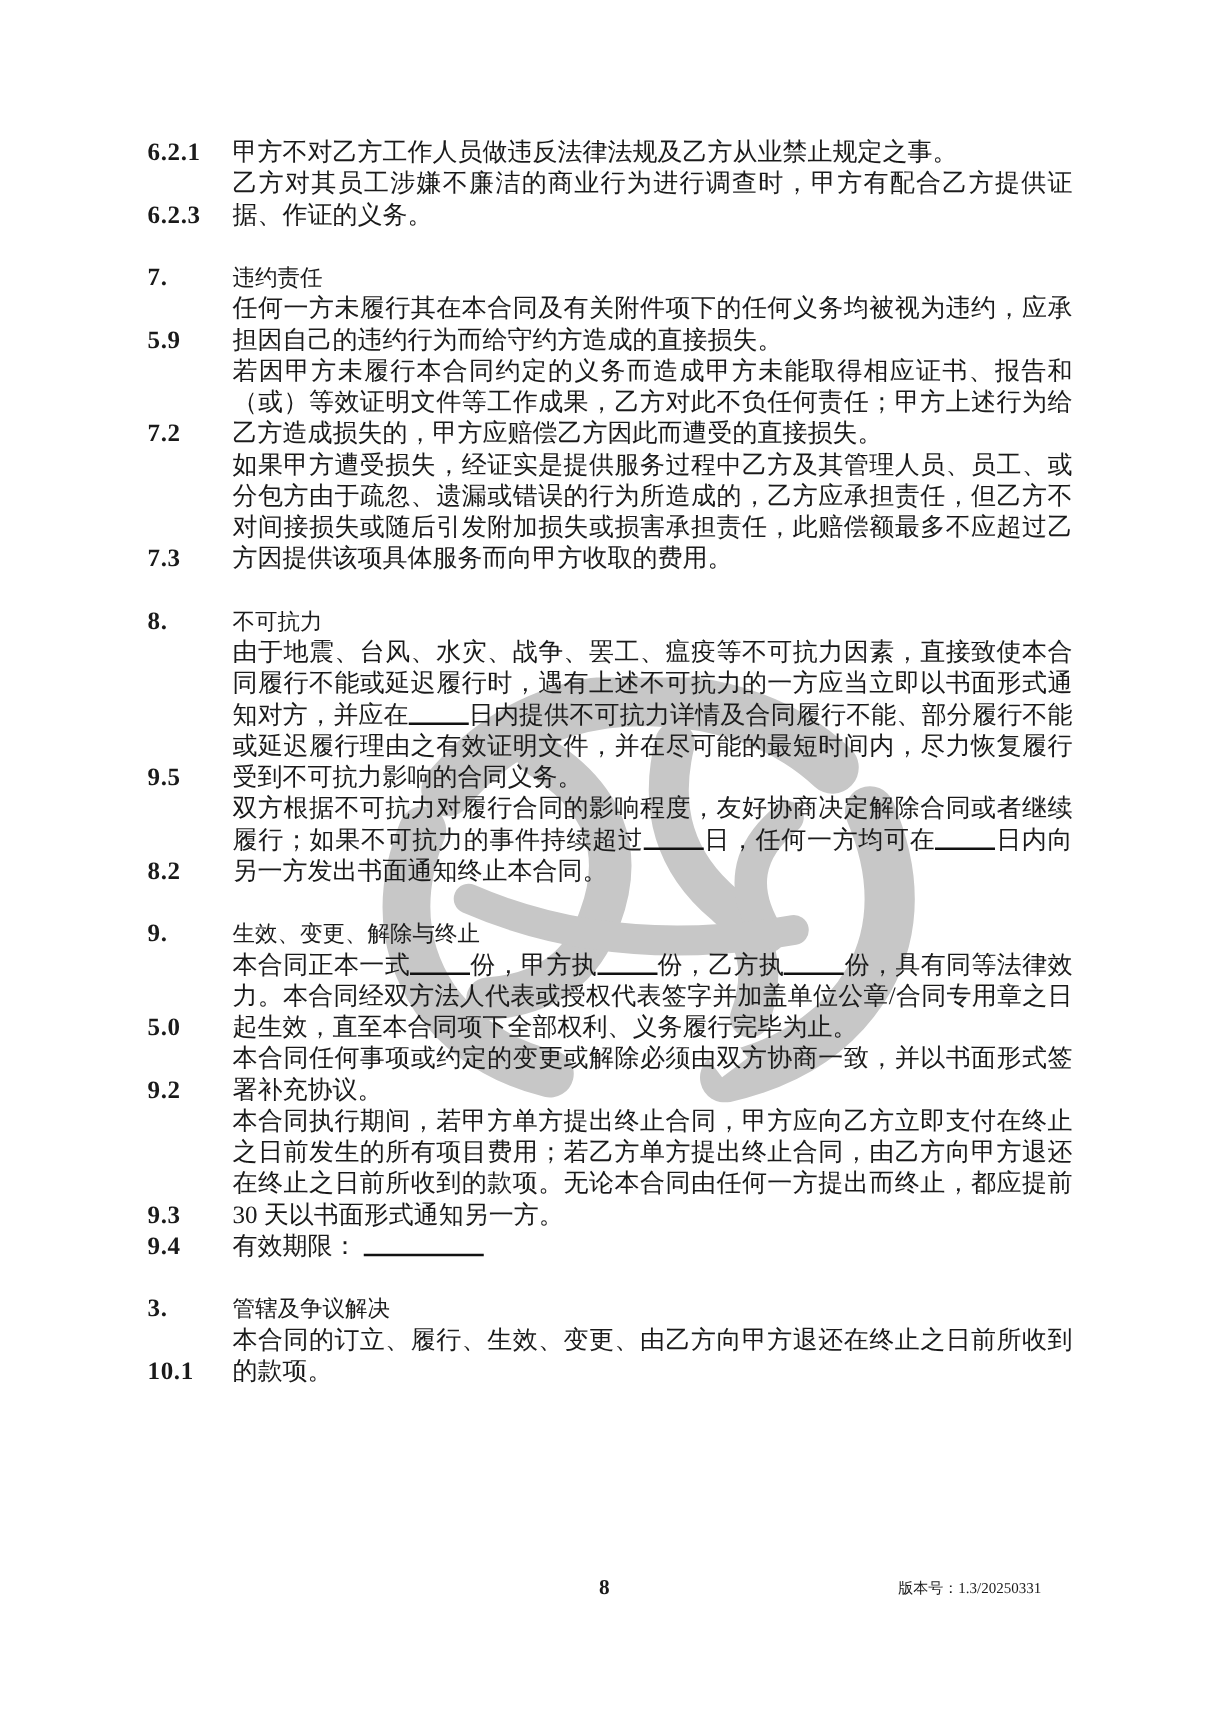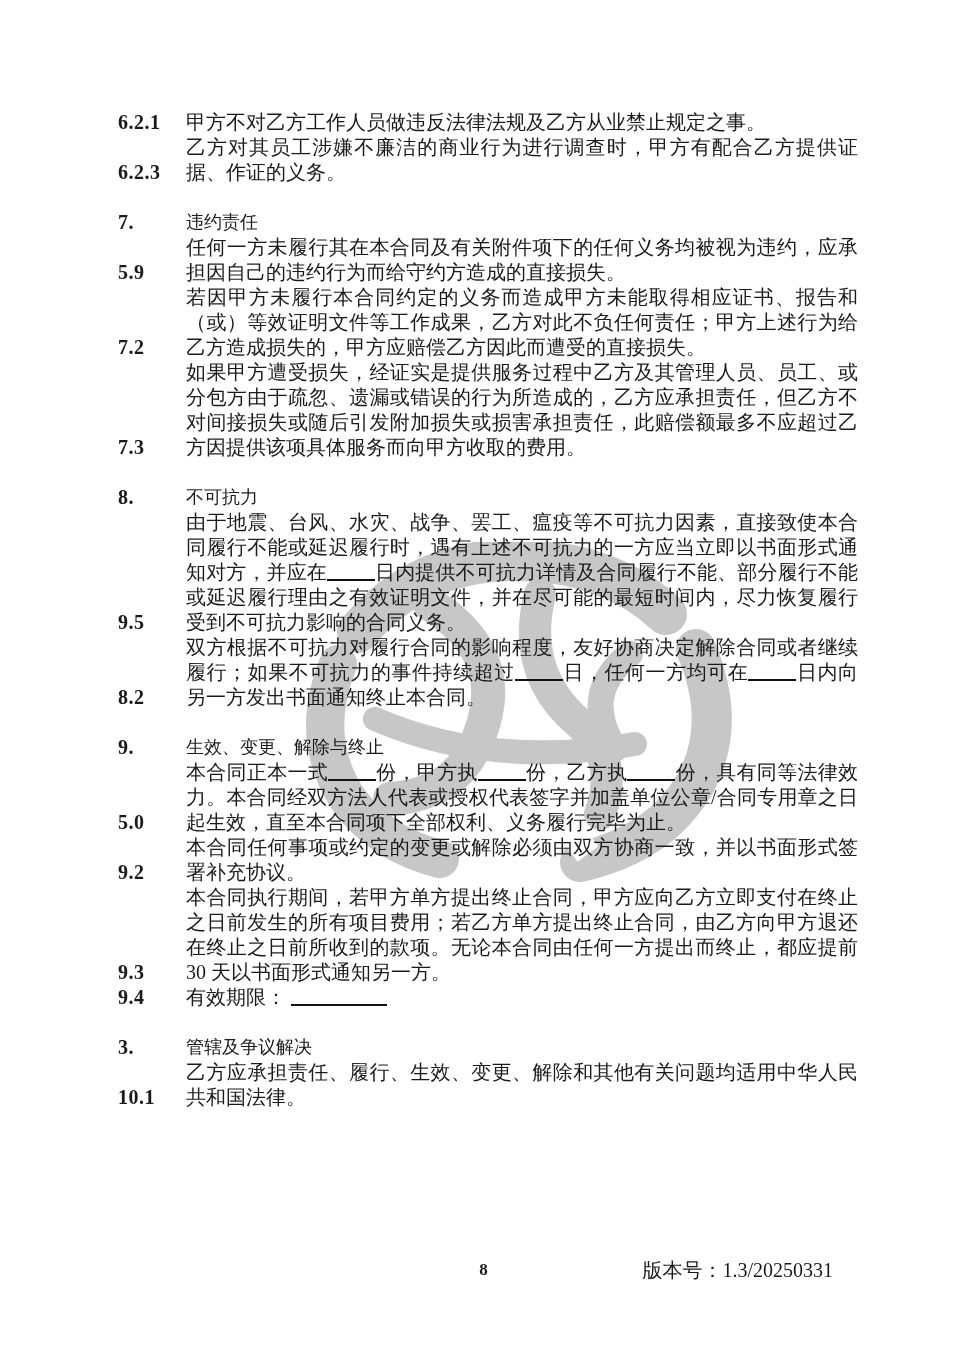--- a/index.html
+++ b/index.html
@@ -67,21 +67,21 @@
     left: 0;
     width: 100%;
     text-align: center;
     font-size: 17px;
     font-weight: bold;
     line-height: 24px;
   }
   .footer .version {
     position: absolute;
     right: 134px;
-    font-size: 20px;
+    font-size: 12px;
     line-height: 24px;
     white-space: nowrap;
   }
 </style>
 </head>
 <body>
 
 <div class="page">
 
   <svg class="watermark" viewBox="0 0 465 340" xmlns="http://www.w3.org/2000/svg" aria-hidden="true">
@@ -170,21 +170,21 @@
       <div class="text">有效期限： <span class="blank" style="width: 96px;"></span></div>
     </div>
 
     <div class="row heading-row">
       <div class="num">3.</div>
       <div class="text">管辖及争议解决</div>
     </div>
 
     <div class="row">
       <div class="num">10.1</div>
-      <div class="text">乙方应承担责任、履行、生效、变更、解除和其他有关问题均适用中华人民共和国法律。</div>
+      <div class="text">本合同的订立、履行、生效、变更、由乙方向甲方退还在终止之日前所收到的款项。</div>
     </div>
   </div>
 
   <div class="footer">
     <div class="page-number">8</div>
     <div class="version">版本号：1.3/20250331</div>
   </div>
 
 </div>
 

